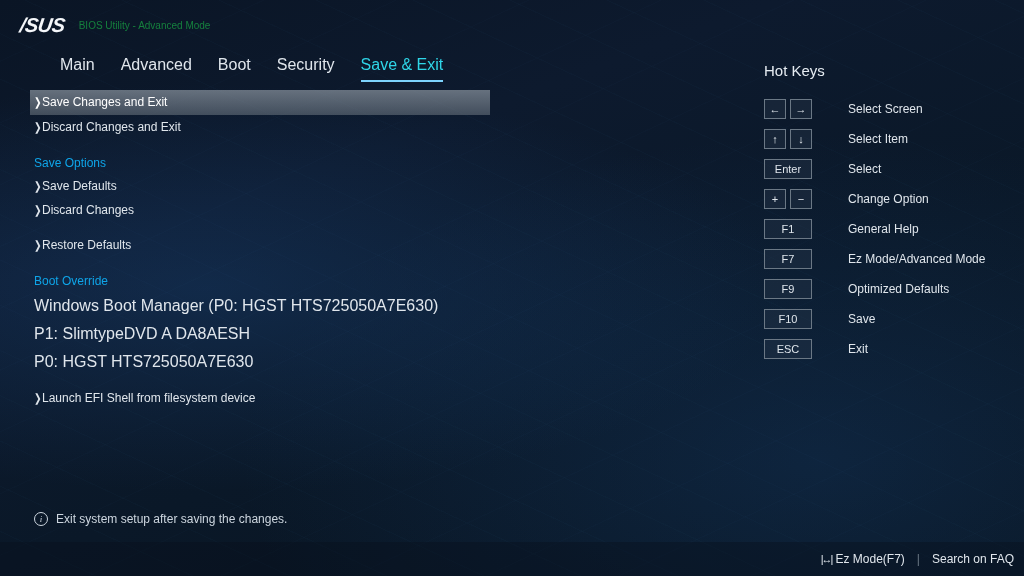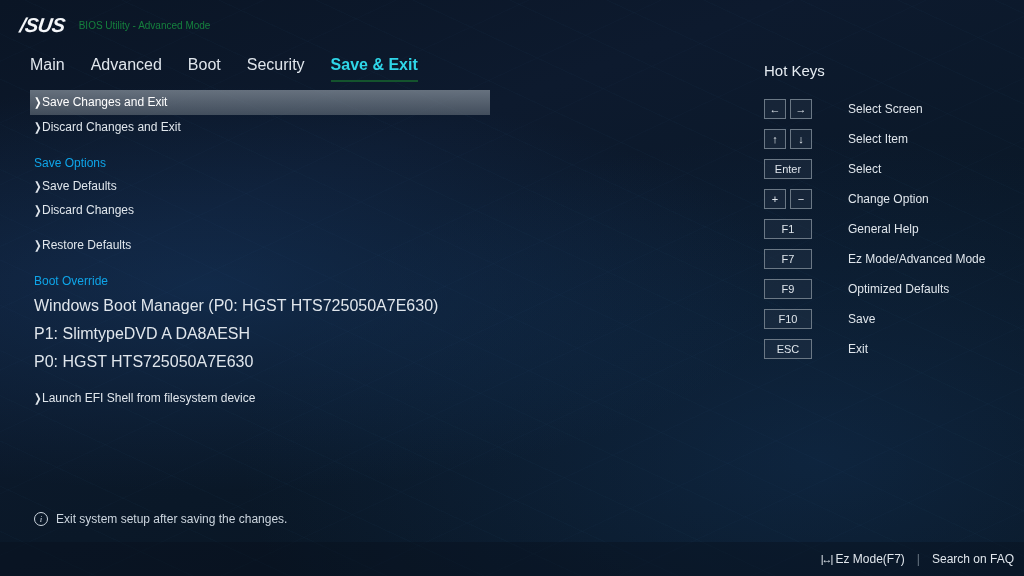--- a/index.html
+++ b/index.html
@@ -54,31 +54,31 @@
   }
   .main {
     flex: 1;
     padding: 0 0 0 30px;
     position: relative;
   }
   .tabs {
     display: flex;
     gap: 26px;
     margin-bottom: 8px;
+    margin-left: 30px;
   }
   .tab {
     font-size: 16px;
     color: #e0e6ec;
     padding: 4px 0 6px 0;
     cursor: pointer;
   }
   .tab.active {
     color: #2fd6e8;
-    border-bottom: 2px solid #14532d;
-    font-weight: bold;
+    border-bottom: 2px solid #7dd3fc;
   }
   .menu {
     width: 460px;
   }
   .menu-item {
     font-size: 12px;
     padding: 4px 4px 4px 4px;
     display: flex;
     align-items: center;
     gap: 2px;

